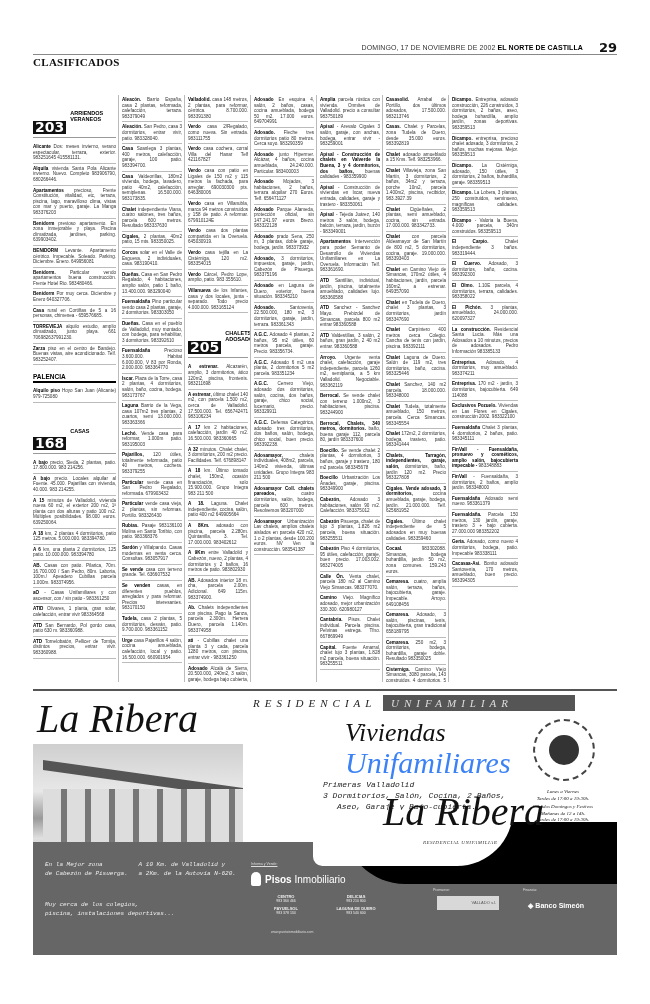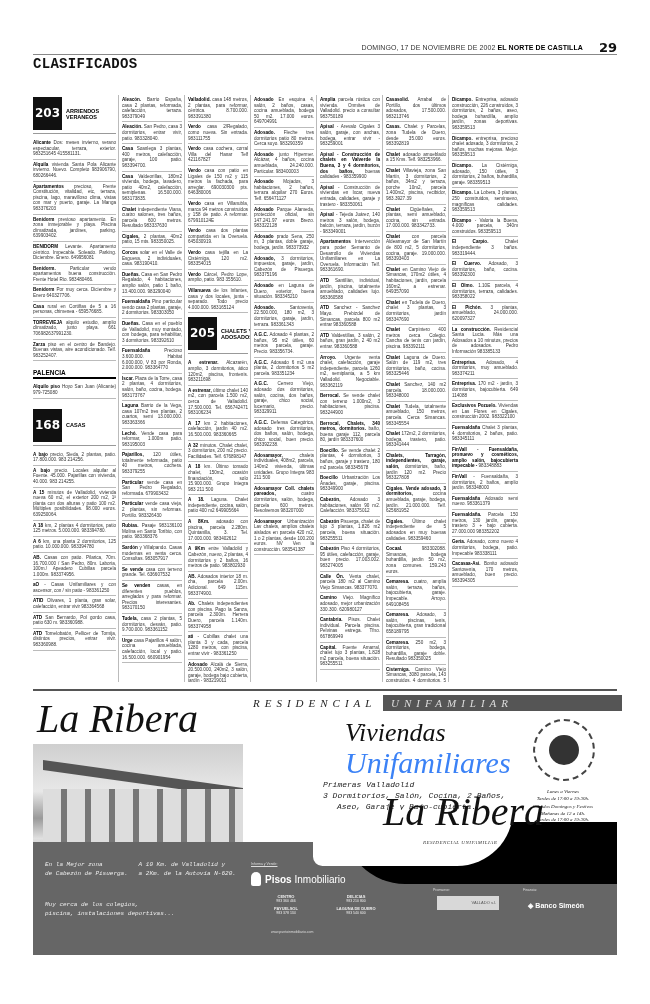--- a/index.html
+++ b/index.html
@@ -2,41 +2,41 @@
 <html><head>
 <meta charset="utf-8">
 <style>
   html,body{margin:0;padding:0;background:#fff;}
   body{width:650px;height:1004px;position:relative;overflow:hidden;font-family:"Liberation Sans",sans-serif;color:#111;}
   .page-header{position:absolute;left:33px;top:44px;width:584px;height:20px;}
   .dateline{position:absolute;right:34px;top:0;font-size:7px;color:#333;letter-spacing:0.1px;white-space:nowrap;}
   .dateline b{font-weight:bold;color:#000;}
   .page-num{position:absolute;right:0;top:-4px;font-size:13px;font-weight:bold;font-family:"DejaVu Sans",sans-serif;}
   .rule-top{position:absolute;left:0;right:0;top:10px;border-top:1px solid #888;}
-  .section-title{position:absolute;left:0;top:12px;font-size:14px;font-weight:bold;font-family:Liberation Mono, monospace;letter-spacing:0.3px;}
+  .section-title{position:absolute;left:0;top:12px;font-size:11px;font-weight:bold;font-family:Liberation Serif, serif;letter-spacing:0.3px;}
   .columns{position:absolute;left:33px;top:95px;width:584px;height:587px;display:flex;gap:3px;}
   .col{height:100%;overflow:hidden;font-size:4.6px;line-height:5.6px;color:#333;border-right:1px solid #bbb;padding-right:2px;box-sizing:border-box;}
   .col:last-child{border-right:none;}
   .col1{width:86px;}
   .colN{width:63px;}
   .ad-item{border-bottom:1px solid #bbb;padding:2px 0 2px 0;text-align:justify;}
   .ad-item .kw{font-weight:bold;color:#000;}
   .sec-head{display:flex;align-items:center;gap:4px;margin:2px 0 4px 0;padding-bottom:3px;border-bottom:1px solid #999;}
-  .sec-num{background:#111;color:#fff;font-weight:bold;font-size:12px;line-height:11px;padding:11px 2px;font-family:"DejaVu Sans",sans-serif;}
+  .sec-num{background:#111;color:#fff;font-weight:bold;font-size:14px;line-height:11px;padding:1px 2px;font-family:"DejaVu Sans",sans-serif;margin-top:24px;}
   .sec-label{font-weight:bold;font-size:5.5px;line-height:6px;color:#000;}
   .region{font-weight:bold;font-size:6.5px;line-height:8px;color:#000;border-bottom:2px solid #000;margin:8px 0 3px 0;}
   .rule-mid{position:absolute;left:33px;top:689px;width:584px;border-top:2px solid #555;}
   .ad{position:absolute;left:33px;top:697px;width:584px;height:258px;}
   .ad-brand-left{position:absolute;left:4px;top:0;font-family:"Liberation Serif",serif;font-style:italic;font-size:40px;line-height:44px;color:#111;}
   .ad-photo{position:absolute;left:0;top:47px;width:210px;height:135px;background:linear-gradient(180deg,#cfcfcf 0%,#e8e8e8 35%,#9a9a9a 55%,#e0e0e0 70%,#7d7d7d 100%);}
   .ad-photo .roof{position:absolute;left:10px;top:30px;width:200px;height:10px;background:#555;transform:skewY(8deg);}
   .ad-photo .facade{position:absolute;left:10px;top:45px;width:200px;height:90px;background:repeating-linear-gradient(90deg,#ddd 0 18px,#777 18px 24px);}
   .ad-side-bar{position:absolute;left:0;top:78px;width:8px;height:104px;background:#777;}
   .ad-residencial{position:absolute;left:220px;top:0;font-family:"Liberation Serif",serif;font-style:italic;font-size:11px;letter-spacing:5px;color:#222;text-align:center;}
-  .ad-unifam-band{position:absolute;left:350px;top:-2px;width:239px;height:16px;background:#555;color:#ddd;font-family:"Liberation Serif",serif;font-style:italic;font-size:11px;letter-spacing:5px;line-height:16px;padding-left:8px;box-sizing:border-box;}
+  .ad-unifam-band{position:absolute;left:350px;top:-2px;width:192px;height:16px;background:#555;color:#ddd;font-family:"Liberation Serif",serif;font-style:italic;font-size:11px;letter-spacing:5px;line-height:16px;padding-left:8px;box-sizing:border-box;}
   .ad-75{position:absolute;left:222px;top:18px;font-family:"Liberation Serif",serif;font-size:78px;line-height:78px;font-weight:bold;color:#000;}
   .ad-viviendas{position:absolute;left:312px;top:22px;font-family:"Liberation Serif",serif;font-style:italic;font-size:26px;line-height:28px;color:#111;}
   .ad-unifamiliares{position:absolute;left:312px;top:52px;font-family:"Liberation Serif",serif;font-style:italic;font-size:30px;line-height:28px;color:#3b82f6;}
   .ad-features{position:absolute;left:290px;top:82px;font-family:"Liberation Mono",monospace;font-style:italic;font-size:8px;line-height:11px;color:#222;}
   .ad-logo-circle{position:absolute;left:500px;top:22px;width:62px;height:62px;border-radius:50%;border:2px dashed #444;box-sizing:border-box;}
   .ad-logo-circle .inner{position:absolute;left:14px;top:14px;width:30px;height:30px;border-radius:50%;background:#333;}
   .ad-hours{position:absolute;left:478px;top:92px;width:104px;font-family:"Liberation Serif",serif;font-style:italic;font-size:5px;line-height:6.5px;text-align:center;color:#222;}
   .ad-bottom{position:absolute;left:0;top:145px;width:584px;height:113px;background:#666;}
   .ad-swoosh{position:absolute;left:310px;top:-20px;width:274px;height:62px;background:#000;border-radius:0 0 0 90px;}
   .ad-swoosh-white{position:absolute;left:280px;top:-32px;width:200px;height:56px;background:#fff;border-radius:0 0 120px 20px;}

